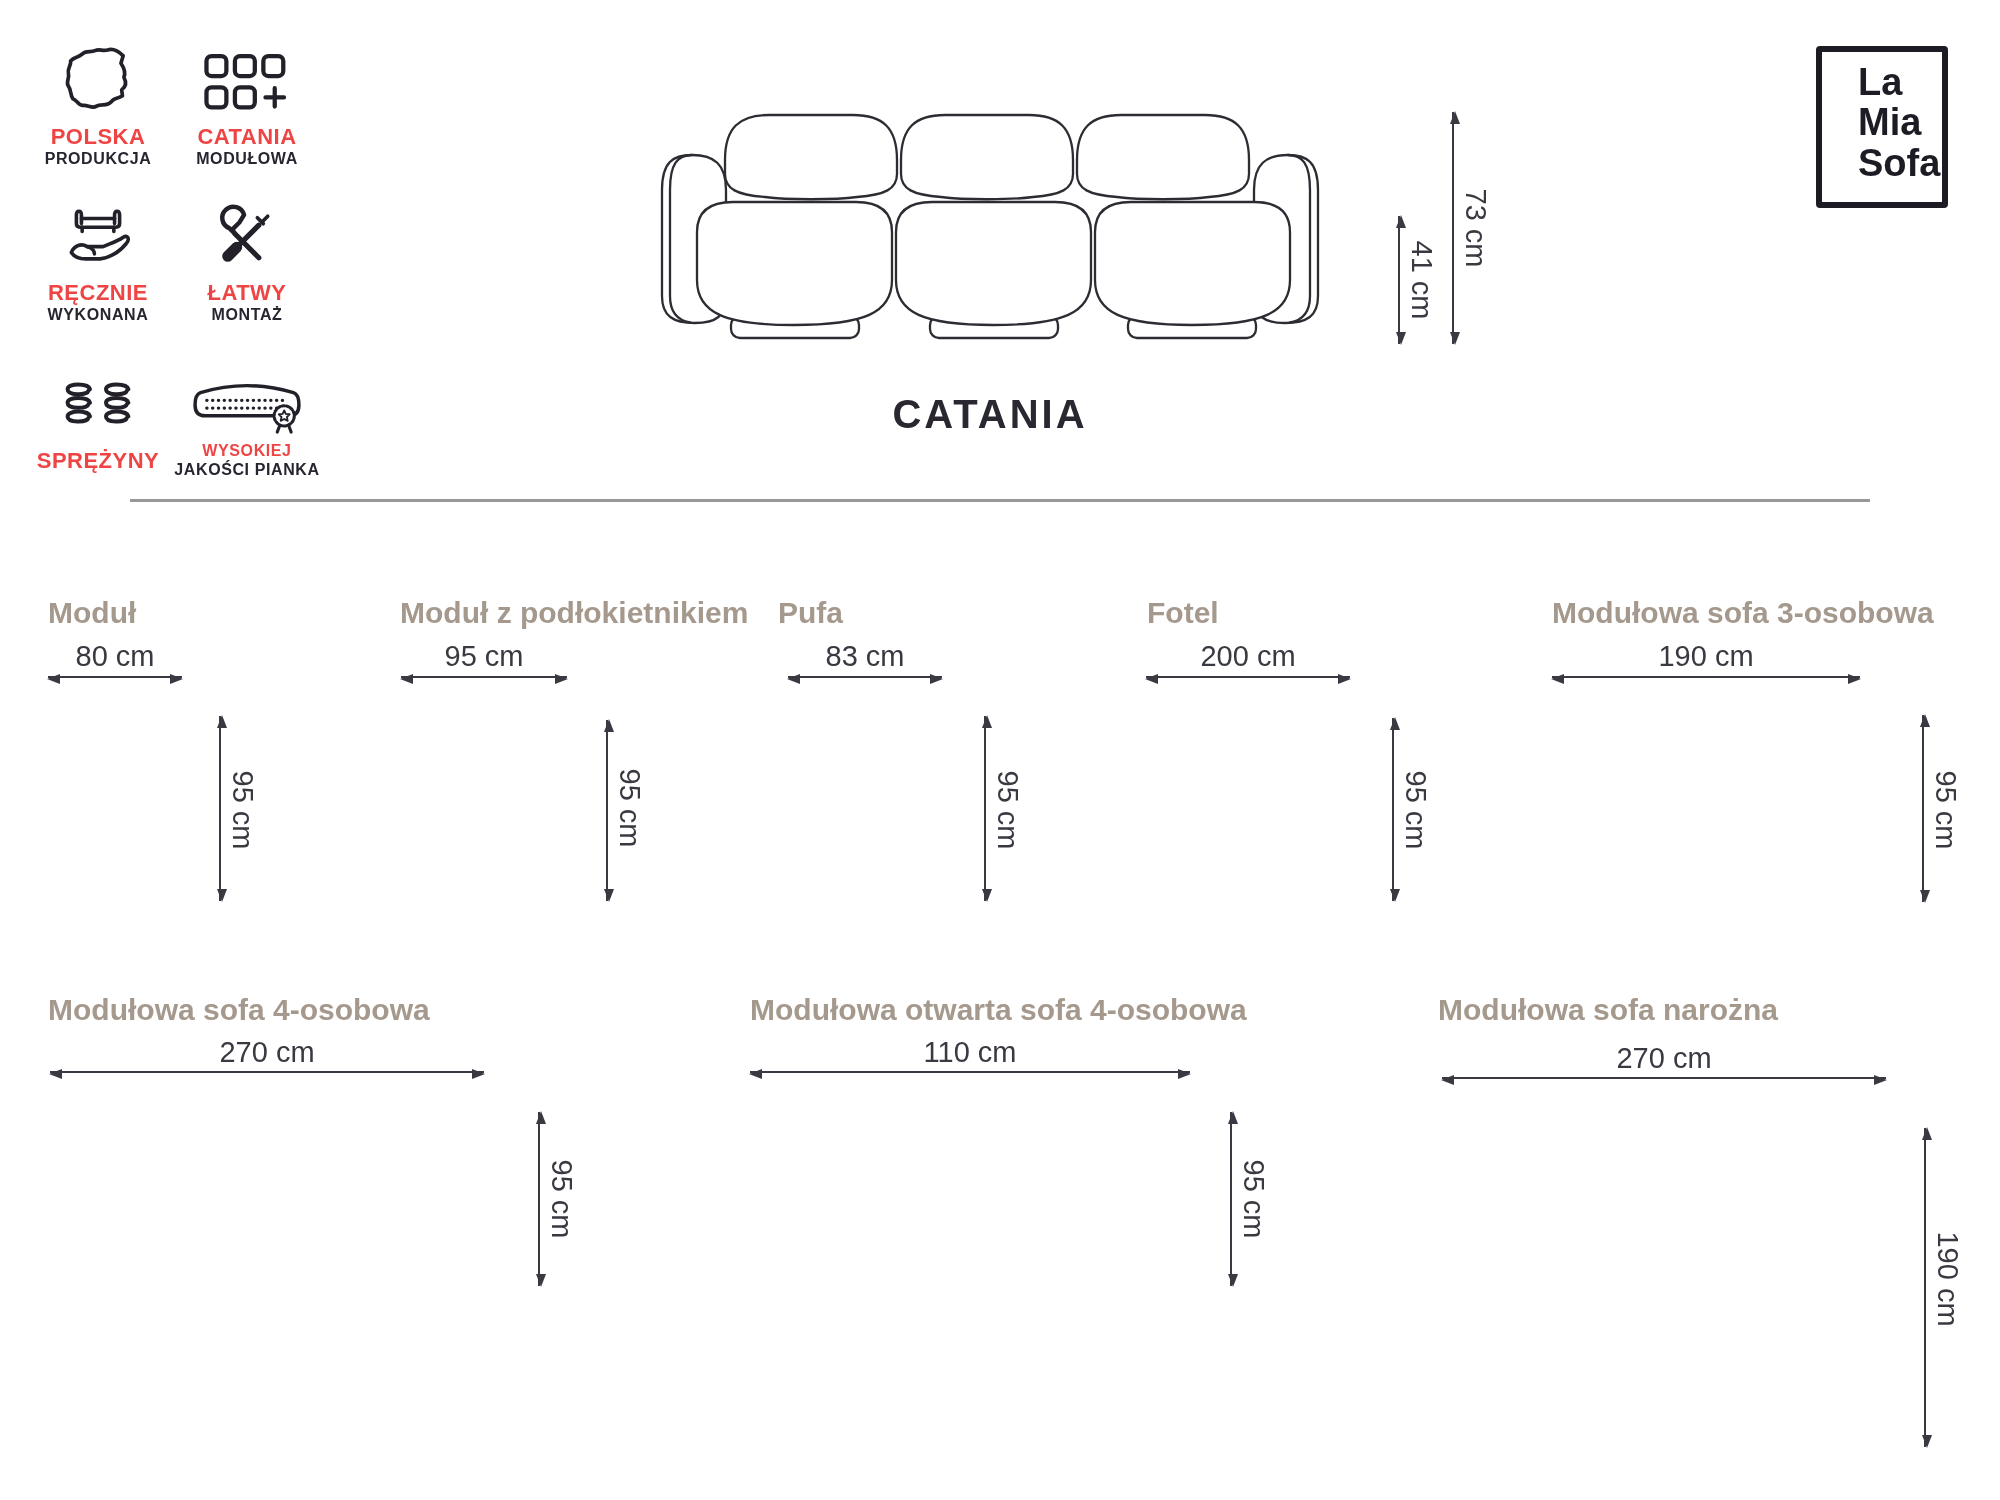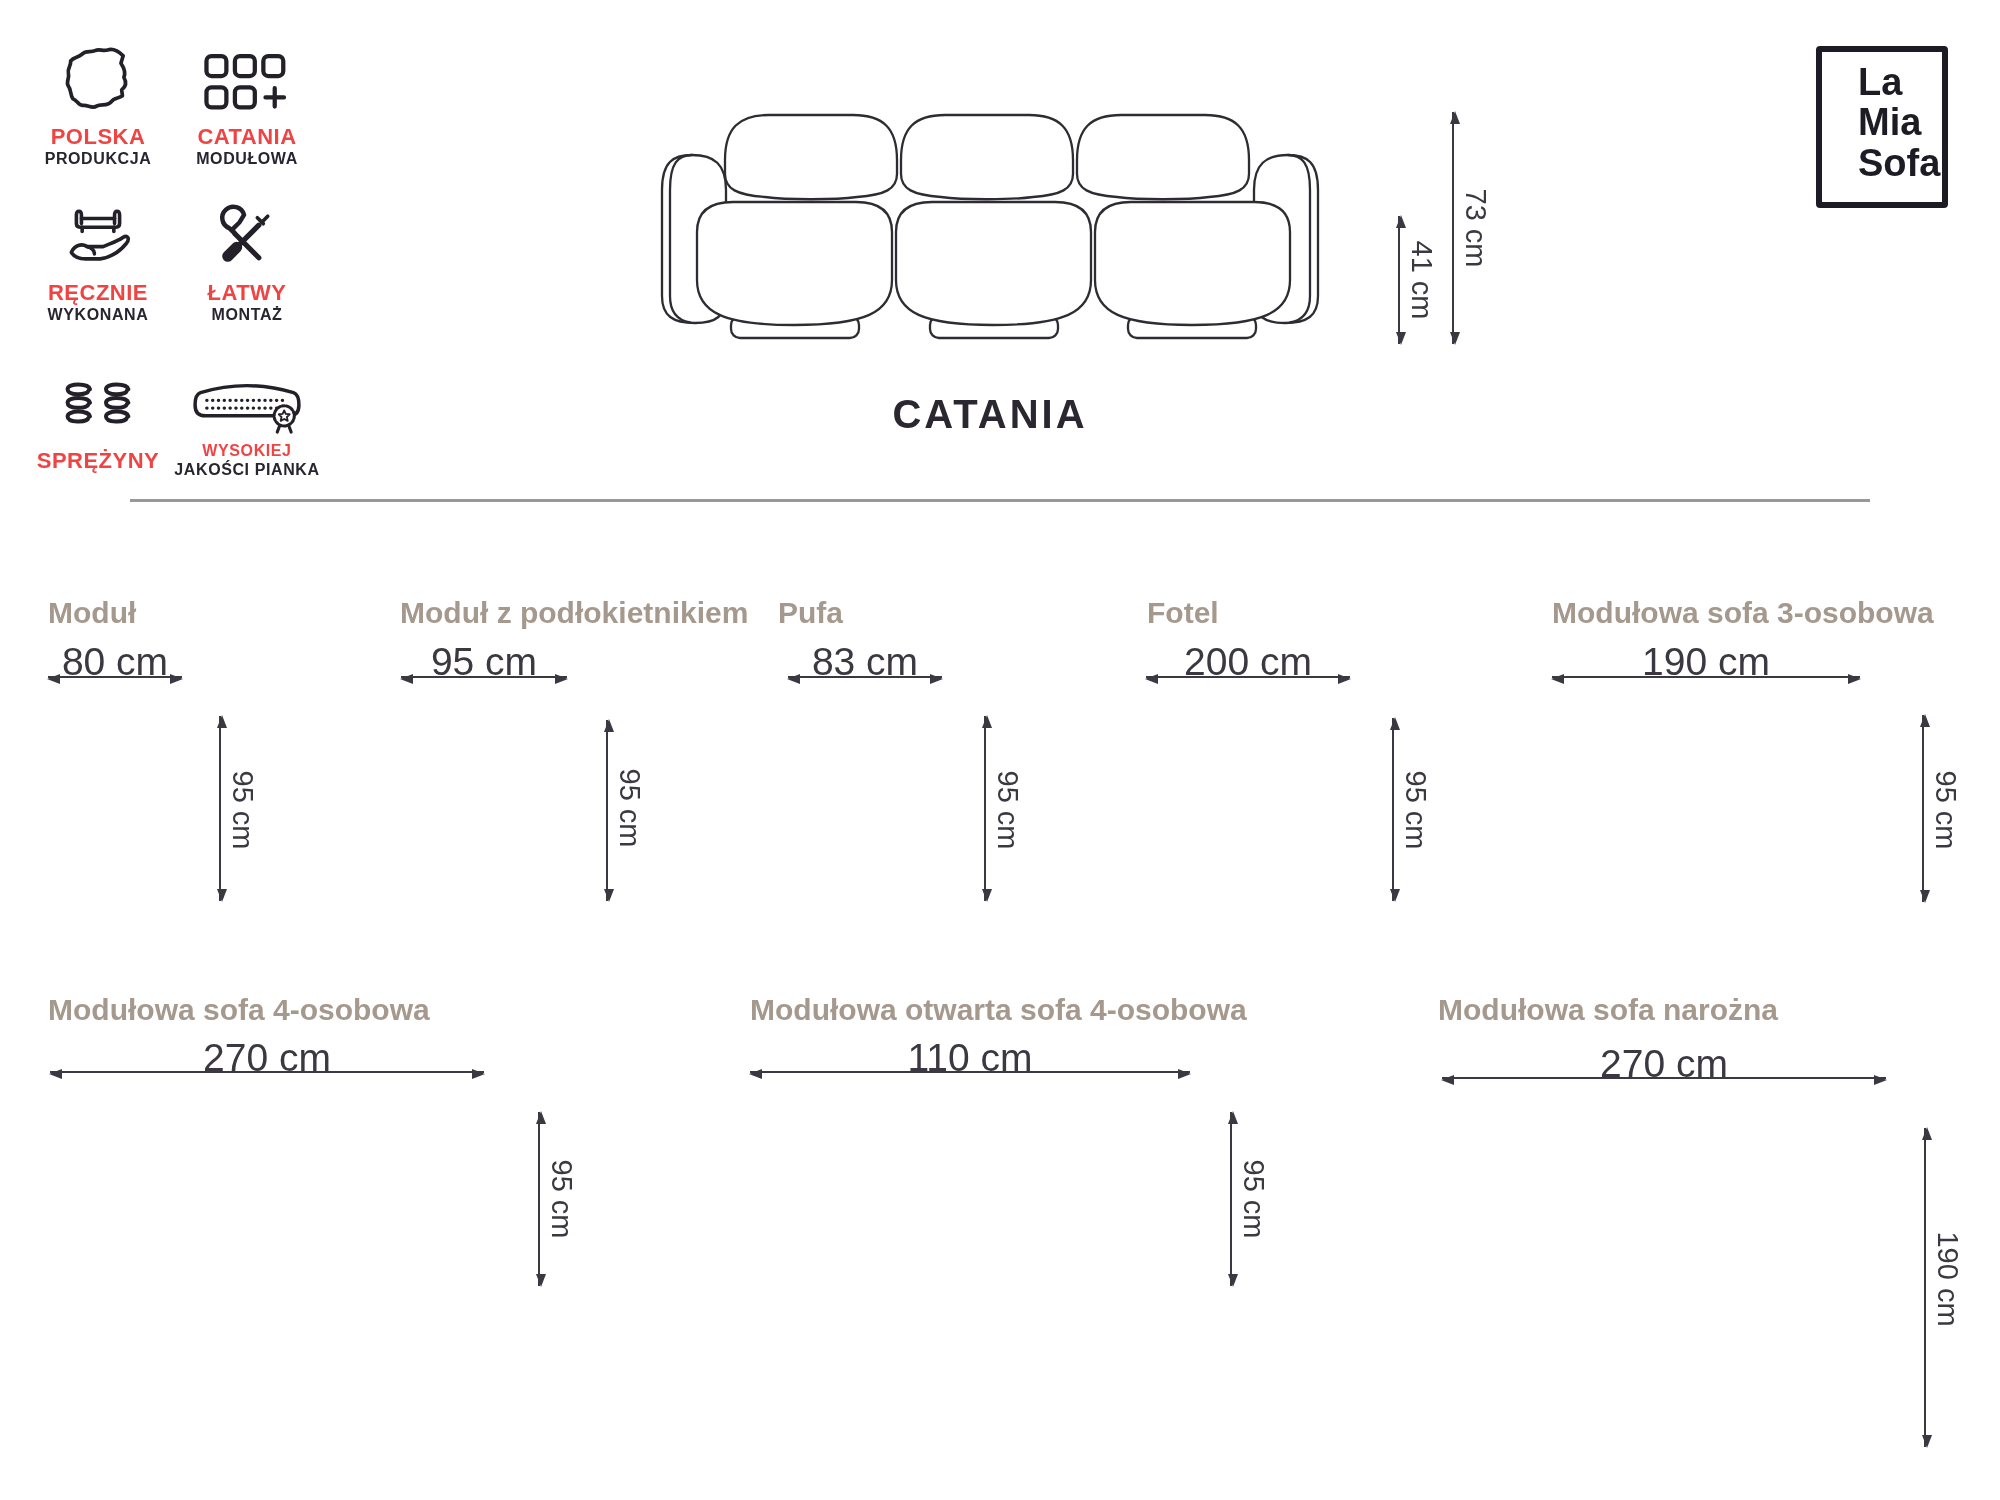--- a/index.html
+++ b/index.html
@@ -12,21 +12,21 @@
   .fsub{font-size:16px;font-weight:600;letter-spacing:.6px;color:#282530;line-height:1.25;}
   .feat.small-title .ftitle{font-size:16px;letter-spacing:.6px;}
   
   .logo{position:absolute;left:1816px;top:46px;width:132px;height:162px;box-sizing:border-box;
         border:6px solid #1d1b23;border-radius:4px;padding:10px 0 0 36px;}
   .logo div{font-size:38px;font-weight:800;line-height:1.06;color:#1d1b23;}
   
   .hero-title{position:absolute;font-size:40px;font-weight:700;letter-spacing:3px;color:#2a2730;
               transform:translateX(-50%);white-space:nowrap;}
   .sec{position:absolute;font-size:30px;font-weight:700;color:#a5998d;white-space:nowrap;}
-  .dim{position:absolute;font-size:39px;font-weight:500;color:#3b3842;white-space:nowrap;
+  .dim{position:absolute;font-size:29px;font-weight:500;color:#3b3842;white-space:nowrap;
        transform:translateX(-50%);}
   .vdim{position:absolute;font-size:29px;font-weight:500;color:#3b3842;white-space:nowrap;
         writing-mode:vertical-rl;transform:translateY(-50%);}
   
   .ha{position:absolute;height:0;border-top:2px solid #3b3842;}
   .ha::before{content:"";position:absolute;left:-1px;top:-4px;width:0;height:0;
       border-top:5px solid transparent;border-bottom:5px solid transparent;border-right:13px solid #3b3842;}
   .ha::after{content:"";position:absolute;right:-1px;top:-4px;width:0;height:0;
       border-top:5px solid transparent;border-bottom:5px solid transparent;border-left:13px solid #3b3842;}
   .va{position:absolute;width:0;border-left:2px solid #3b3842;}

